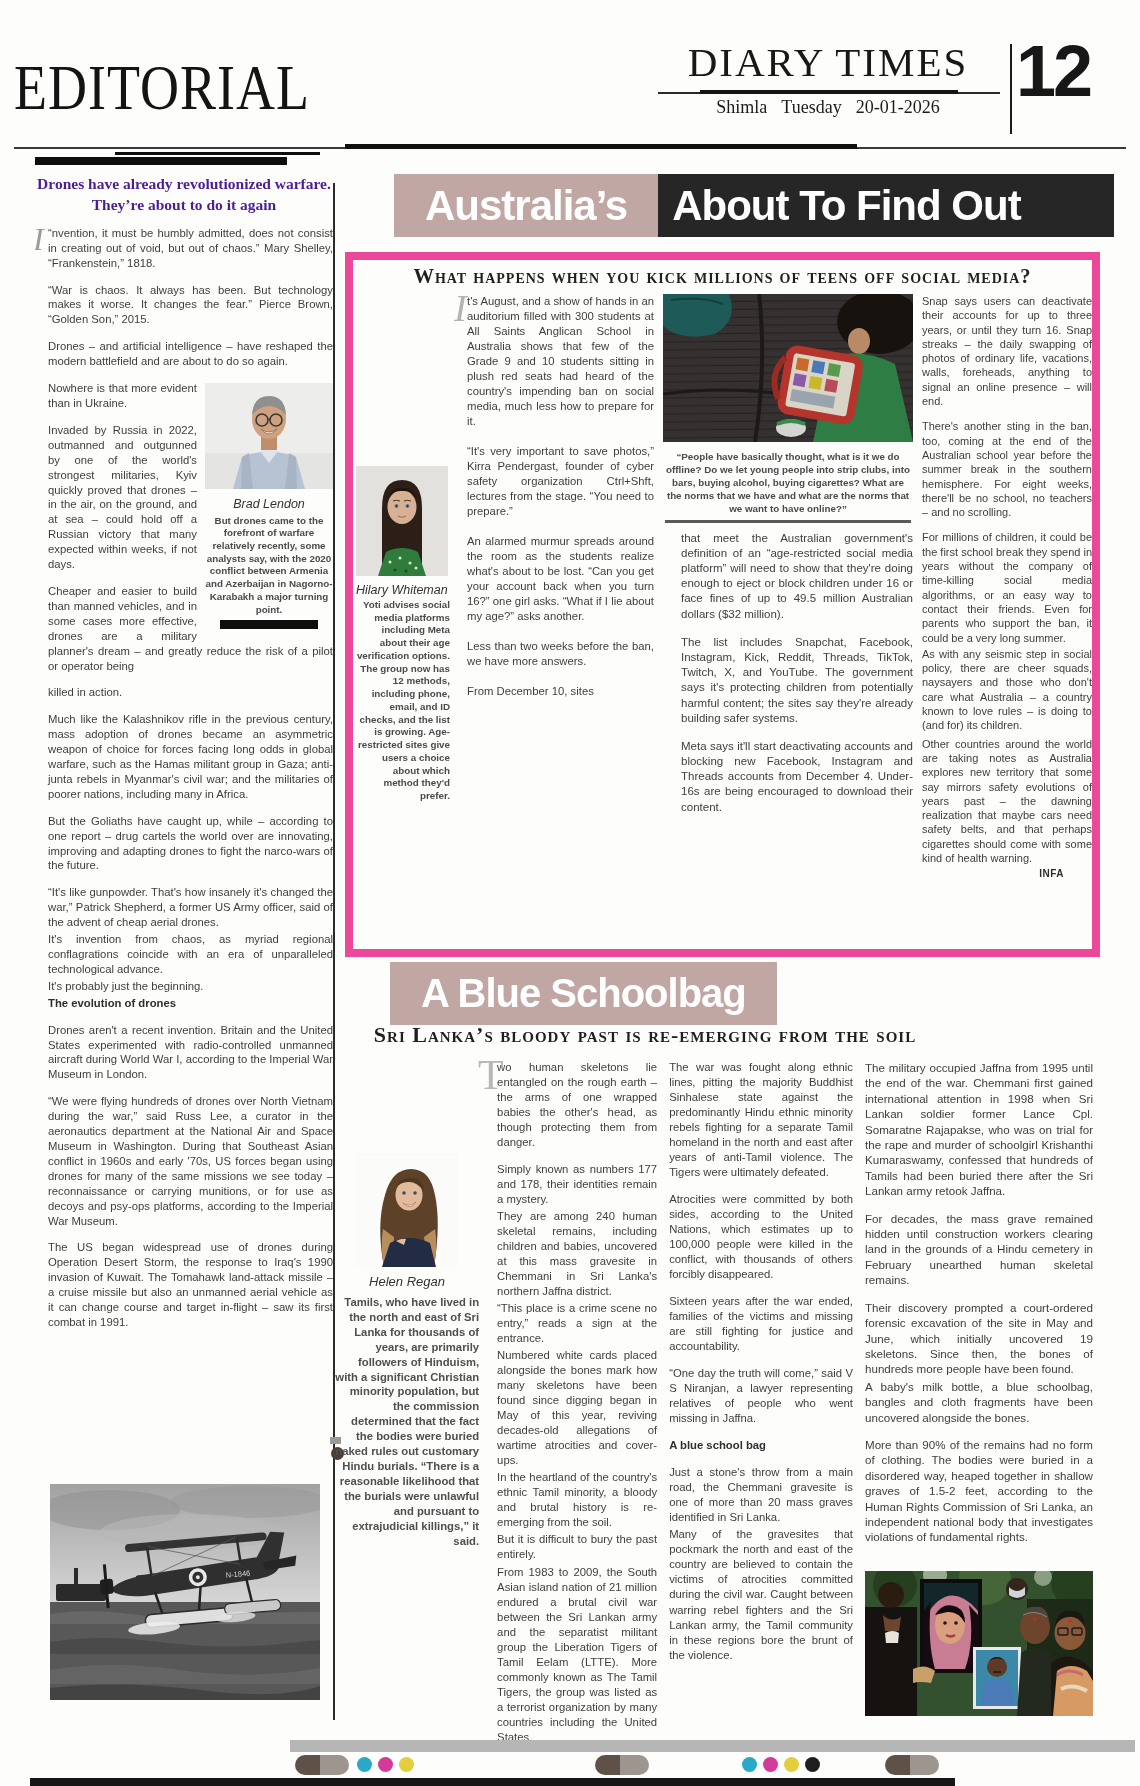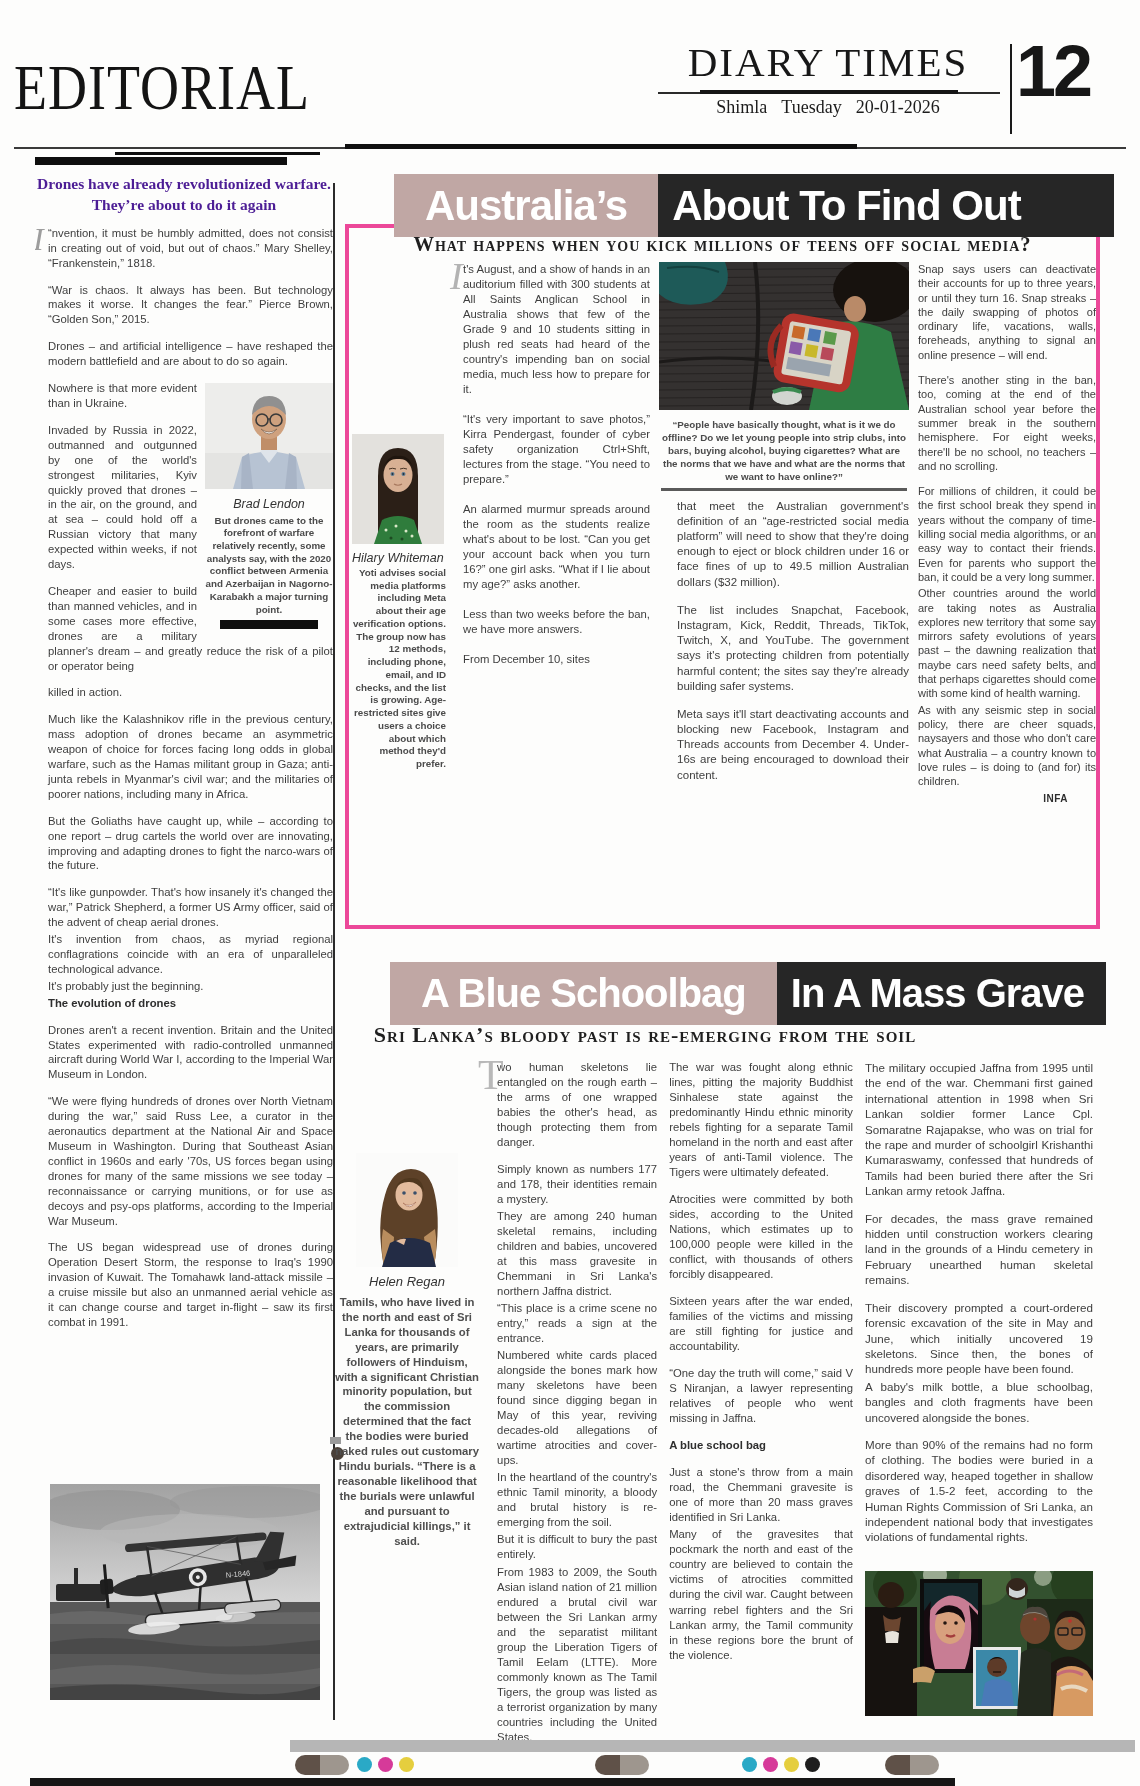--- a/index.html
+++ b/index.html
@@ -33,21 +33,21 @@
   .in-subhead{font-weight:bold;color:#2e2e2e;margin:0 0 2px 0;}
   .drone-figure{float:right;width:128px;margin:2px 0 4px 8px;text-align:center;}
   .figure-byline{font-style:italic;font-size:12.5px;color:#333;margin:3px 0 2px 0;font-weight:normal;}
   .figure-caption{font-weight:bold;font-size:9.8px;line-height:1.3;color:#4b4b4b;text-align:center;}
   .drone-figure .blackbar{width:98px;height:9px;background:#0e0e0e;margin:4px auto 0 auto;}
   .left-vrule{left:333px;top:183px;width:2px;height:1537px;background:#2b2b2b;}
   .seaplane-wrap{left:50px;top:1484px;width:270px;height:216px;}
   .edge-square{left:330px;top:1437px;width:11px;height:7px;background:#9a9a9a;}
   .edge-dot{left:331px;top:1447px;width:13px;height:13px;border-radius:50%;background:#4a4038;}
   
-  .aus-box{left:345px;top:224px;width:755px;height:705px;border:4px solid #ec4899;
+  .aus-box{left:345px;top:252px;width:755px;height:705px;border:8px solid #ec4899;
       box-sizing:border-box;overflow:hidden;background:#fdfdfc;}
   .banner{display:flex;height:63px;z-index:3;}
   .banner .b-left{background:#c0a7a4;color:#fff;font-weight:bold;font-size:42px;line-height:63px;
       padding:0 31px;letter-spacing:-1px;white-space:nowrap;}
   .banner .b-right{background:#262626;color:#fff;font-weight:bold;font-size:42px;line-height:63px;
       padding:0 22px 0 14px;letter-spacing:-1px;white-space:nowrap;}
   .aus-banner{left:394px;top:174px;}
   .aus-banner .b-right{width:420px;}
   .kicker{font-family:"Liberation Serif",serif;font-weight:bold;font-variant:small-caps;
       color:#1f1f1f;text-align:center;}
@@ -69,21 +69,21 @@
   .aus-colC{width:178px;font-size:11px;line-height:1.3;text-align:justify;}
   .aus-colC p{margin:0 0 11px 0;}
   .infa{font-weight:bold;font-size:10px;color:#2d2d2d;text-align:right;padding-right:28px;letter-spacing:.5px;}
   
   .sl-banner{left:390px;top:962px;}
   .sl-banner .b-left{font-size:40px;}
   .sl-banner .b-right{font-size:40px;}
   .sl-kicker{left:315px;top:1022px;width:660px;font-size:22px;letter-spacing:1px;}
   .sl-cols{left:335px;top:1060px;width:758px;height:700px;overflow:hidden;display:flex;gap:12px;}
   .sl-colF{width:145px;padding-top:93px;box-sizing:border-box;text-align:center;}
-  .sl-colF .figure-caption{font-size:11.3px;line-height:1.32;color:#4f4f4f;margin-top:6px;}
+  .sl-colF .figure-caption{font-size:11.3px;line-height:1.32;color:#4f4f4f;margin-top:6px;text-align:right;}
   .sl-colF .figure-byline{font-size:13px;}
   .sl-col{font-size:11.3px;line-height:1.33;text-align:justify;}
   .sl-col p{margin:0 0 12px 0;position:relative;}
   .sl-col2{width:167px;padding-left:6px;box-sizing:border-box;}
   .sl-col3{width:185px;}
   .sl-col4{width:228px;font-size:11.6px;}
   .dropcap3{position:absolute;left:-19px;top:-6px;font-family:"Liberation Serif",serif;
       font-size:42px;color:#b8b8b8;line-height:1;}
   .protest-wrap{margin-top:26px;width:228px;height:145px;}
   
@@ -307,35 +307,34 @@
         <div class="colB-rule"></div>
         <p>that meet the Australian government's definition of an “age-restricted social media platform” will need to show that they're doing enough to eject or block children under 16 or face fines of up to 49.5 million Australian dollars ($32 million).</p>
         <p>The list includes Snapchat, Facebook, Instagram, Kick, Reddit, Threads, TikTok, Twitch, X, and YouTube. The government says it's protecting children from potentially harmful content; the sites say they're already building safer systems.</p>
         <p>Meta says it'll start deactivating accounts and blocking new Facebook, Instagram and Threads accounts from December 4. Under-16s are being encouraged to download their content.</p>
       </div>
 
       <div class="aus-colC">
         <p>Snap says users can deactivate their accounts for up to three years, or until they turn 16. Snap streaks – the daily swapping of photos of ordinary life, vacations, walls, foreheads, anything to signal an online presence – will end.</p>
         <p>There's another sting in the ban, too, coming at the end of the Australian school year before the summer break in the southern hemisphere. For eight weeks, there'll be no school, no teachers – and no scrolling.</p>
         <p style="margin-bottom:2px">For millions of children, it could be the first school break they spend in years without the company of time-killing social media algorithms, or an easy way to contact their friends. Even for parents who support the ban, it could be a very long summer.</p>
+        <p style="margin-bottom:4px">As with any seismic step in social policy, there are cheer squads, naysayers and those who don't care what Australia – a country known to love rules – is doing to (and for) its children.</p>
         <p style="margin-bottom:2px">Other countries around the world are taking notes as Australia explores new territory that some say mirrors safety evolutions of years past – the dawning realization that maybe cars need safety belts, and that perhaps cigarettes should come with some kind of health warning.</p>
-        <p style="margin-bottom:4px">As with any seismic step in social policy, there are cheer squads, naysayers and those who don't care what Australia – a country known to love rules – is doing to (and for) its children.</p>
         <div class="infa">INFA</div>
       </div>
     </div>
   </div>
 
   <div class="abs banner aus-banner">
     <span class="b-left">Australia’s</span>
     <span class="b-right">About To Find Out</span>
   </div>
 
   <div class="abs banner sl-banner">
     <span class="b-left">A Blue Schoolbag</span>
-    <span class="b-right">In A Mass Grave</span>
   </div>
   <div class="abs kicker sl-kicker">Sri Lanka’s bloody past is re-emerging from the soil</div>
 
   <div class="abs sl-cols">
     <div class="sl-colF">
       <svg width="102" height="114" viewBox="0 0 102 114">
         <rect width="102" height="114" fill="#fbfbfa"></rect>
         <path d="M28 114 Q20 72 29 42 Q36 16 55 16 Q74 16 79 42 Q85 70 78 114 Z" fill="#5d4128"></path>
         <path d="M28 114 Q24 92 27 76 L38 84 L36 114 Z" fill="#b98d5e"></path>
         <path d="M78 114 Q82 92 79 76 L68 84 L72 114 Z" fill="#b98d5e"></path>

